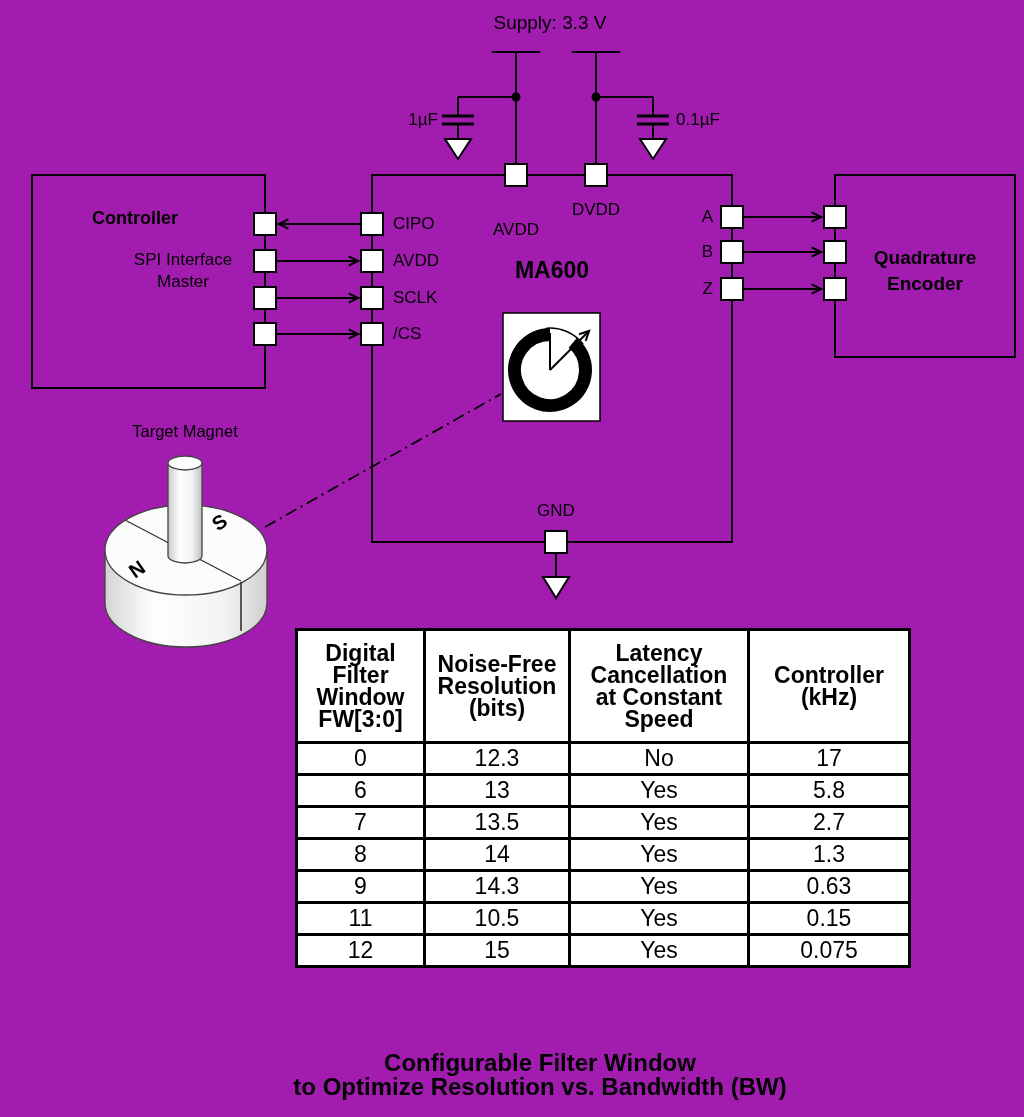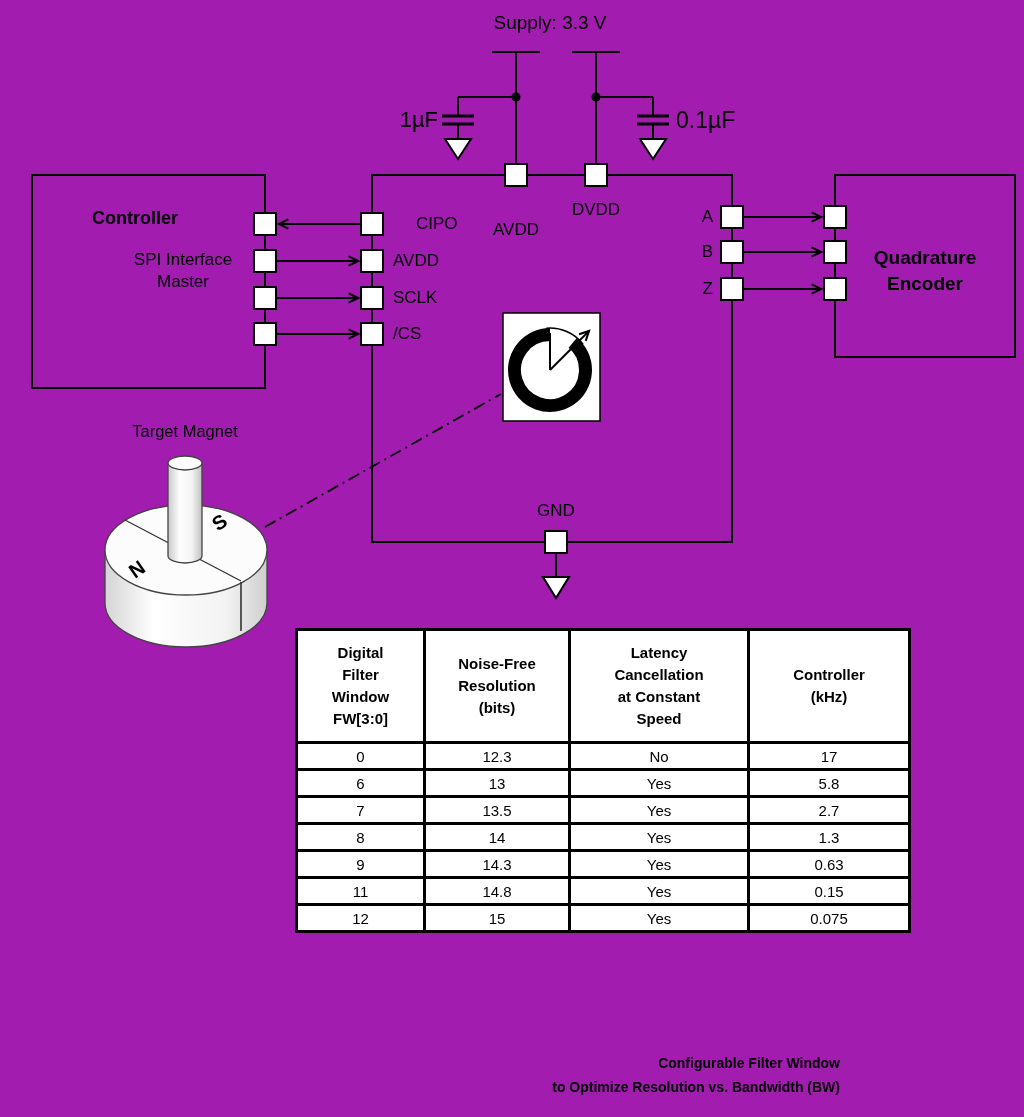--- a/index.html
+++ b/index.html
@@ -24,21 +24,21 @@
   svg { position: absolute; left: 0; top: 0; }
 
   
   table.filter-table {
     position: absolute;
     left: 295px;
     top: 628px;
     width: 613px;
     border-collapse: collapse;
     table-layout: fixed;
-    font-size: 15px;
+    font-size: 23px;
   }
   table.filter-table th, table.filter-table td {
     border: 3px solid #000;
     text-align: center;
     vertical-align: middle;
     background: #fff;
   }
   table.filter-table th {
     font-weight: bold;
     line-height: 22px;
@@ -47,23 +47,23 @@
   }
   table.filter-table td {
     height: 27px;
     padding: 1px 2px;
   }
   .caption {
     position: absolute;
     left: 240px;
     top: 1051px;
     width: 600px;
-    text-align: right;
+    text-align: center;
     font-weight: bold;
-    font-size: 14px;
+    font-size: 24px;
     line-height: 24px;
     white-space: pre-line;
   }
   .rot {
     position: absolute;
     font-size: 20px;
     font-weight: bold;
     transform: rotate(-35deg);
     transform-origin: center;
   }
@@ -175,28 +175,29 @@
       <path d="M105,550 L105,603 A81,44 0 0 0 267,603 L267,550" fill="url(#discGrad)"></path>
       <ellipse cx="186" cy="550" rx="81" ry="45" fill="#fcfcfc"></ellipse>
       <line x1="125" y1="520" x2="241" y2="581" stroke="#333"></line>
       <line x1="241" y1="582" x2="241" y2="631" stroke="#333" stroke-width="1.6"></line>
       <path d="M168,463 L168,556 A17,7 0 0 0 202,556 L202,463" fill="url(#cylGrad)"></path>
       <ellipse cx="185" cy="463" rx="17" ry="7" fill="#fdfdfd"></ellipse>
     </g>
   </svg>
 
   <div class="lbl ctr" style="left:450px; top:13px; width:200px; font-size:19px;">Supply: 3.3 V</div>
-  <div class="lbl rgt" style="left:378px; top:110px; width:60px; font-size:22px;">1µF</div>
-  <div class="lbl" style="left:676px; top:110px; width:70px; font-size:23px;">0.1µF</div>
+  <div class="lbl rgt" style="left:378px; top:110px; width:60px; font-size:17px;">1µF</div>
+  <div class="lbl" style="left:676px; top:110px; width:70px; font-size:17px;">0.1µF</div>
 
   <div class="lbl ctr" style="left:466px; top:200px; width:100px;margin-top:20px;">AVDD</div>
   <div class="lbl ctr" style="left:546px; top:200px; width:100px;">DVDD</div>
 
-
-  <div class="lbl" style="left:416px; top:214px;text-align:right;">CIPO</div>
+  <div class="lbl ctr bold" style="left:452px; top:257px; width:200px; font-size:23px; line-height:26px;">MA600</div>
+
+  <div class="lbl" style="left:393px; top:214px;text-align:right;">CIPO</div>
   <div class="lbl" style="left:393px; top:251px;">AVDD</div>
   <div class="lbl" style="left:393px; top:288px;">SCLK</div>
   <div class="lbl" style="left:393px; top:324px;">/CS</div>
 
   <div class="lbl rgt" style="left:663px; top:207px; width:50px;">A</div>
   <div class="lbl rgt" style="left:663px; top:242px; width:50px;">B</div>
   <div class="lbl rgt" style="left:663px; top:279px; width:50px;">Z</div>
 
   <div class="lbl ctr" style="left:506px; top:501px; width:100px;">GND</div>
 
@@ -261,21 +262,21 @@
         <td>1.3</td>
       </tr>
       <tr>
         <td>9</td>
         <td>14.3</td>
         <td>Yes</td>
         <td>0.63</td>
       </tr>
       <tr>
         <td>11</td>
-        <td>14.8</td>
+        <td>10.5</td>
         <td>Yes</td>
         <td>0.15</td>
       </tr>
       <tr>
         <td>12</td>
         <td>15</td>
         <td>Yes</td>
         <td>0.075</td>
       </tr>
     </tbody>

